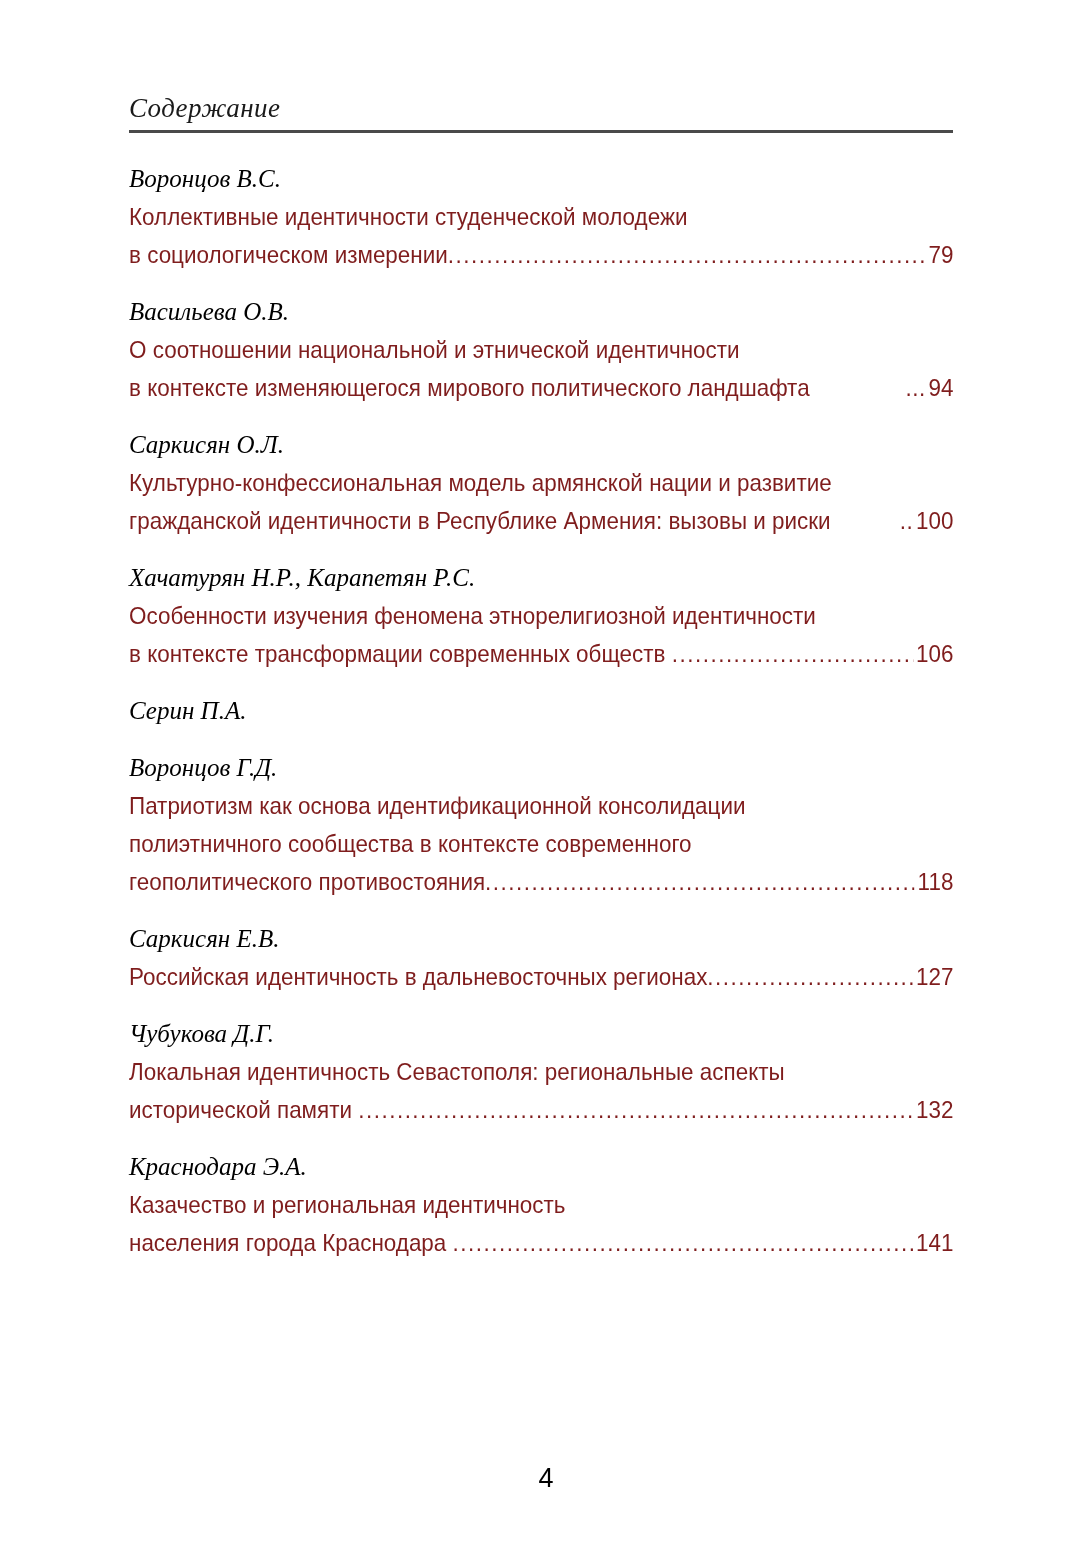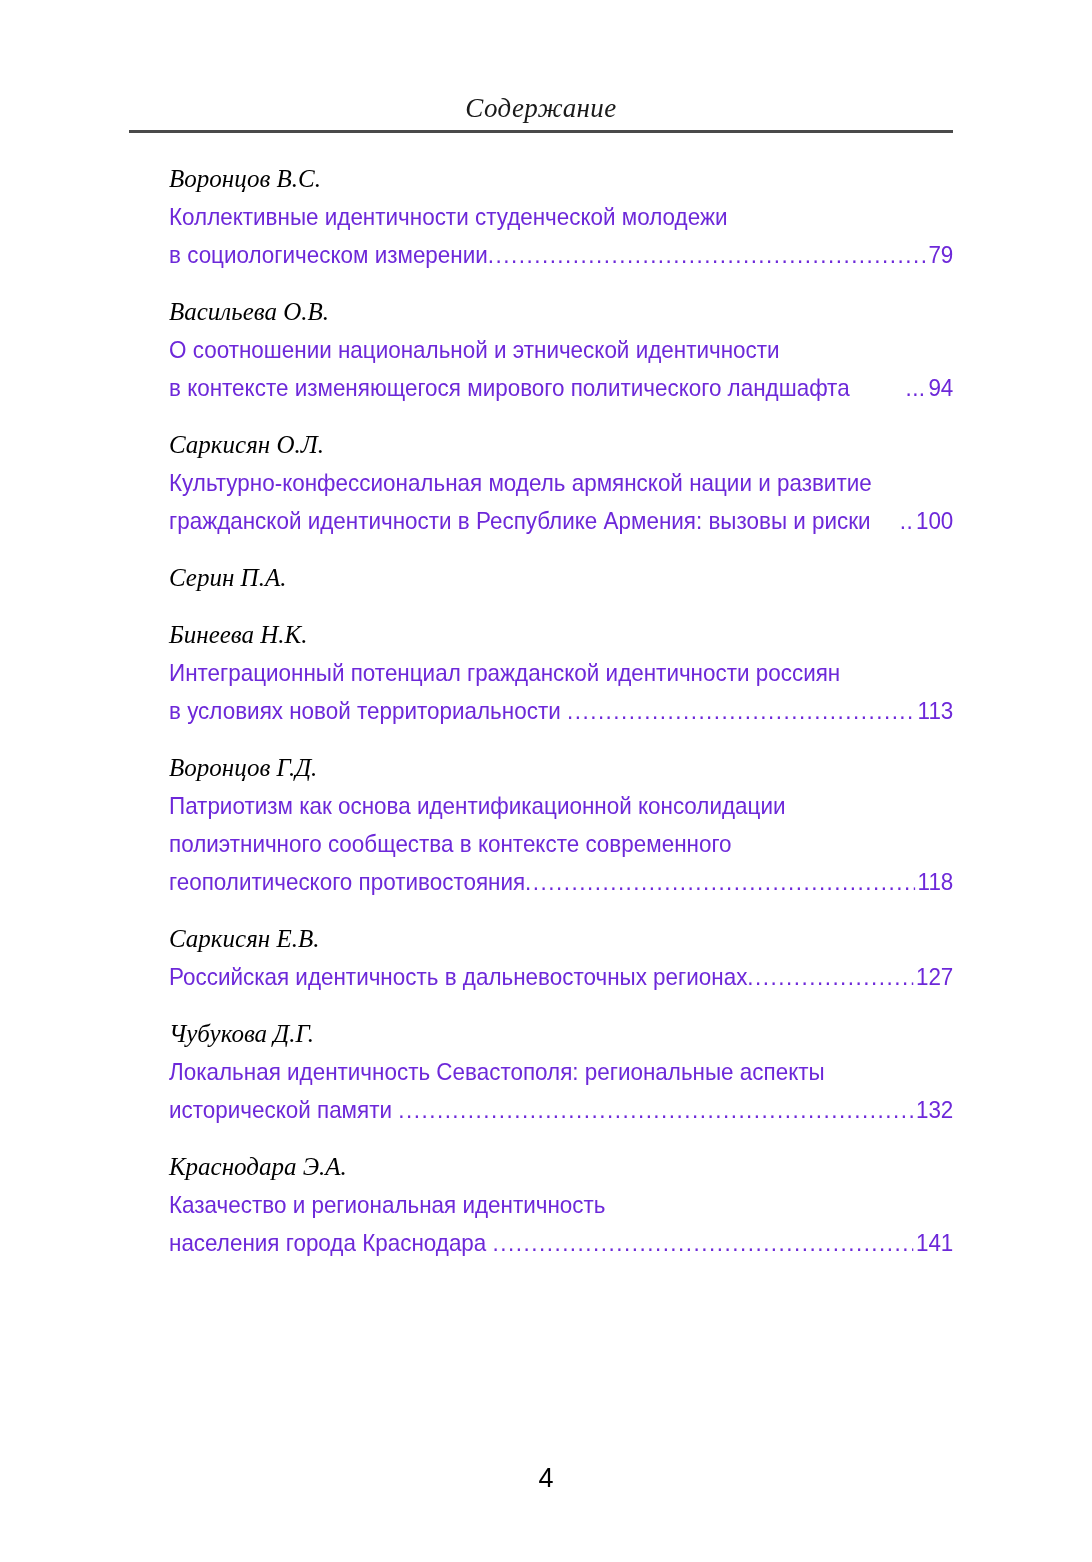--- a/index.html
+++ b/index.html
@@ -21,21 +21,21 @@
     inset: 0;
     background: #ffffff;
   }
 
   
   .running-head {
     position: absolute;
     left: 129px;
     top: 92px;
     width: 824px;
-    text-align: center;
+    text-align: left;
     font-family: "Liberation Serif", serif;
     font-style: italic;
     font-size: 27px;
     line-height: 32px;
     letter-spacing: 0.4px;
     color: #1a1a1a;
   }
   .head-rule {
     position: absolute;
     left: 129px;
@@ -48,38 +48,37 @@
   
   .toc {
     position: absolute;
     left: 129px;
     top: 160px;
     width: 824px;
   }
 
   .toc-entry {
     margin-bottom: 19px;
-    margin-left: 40px;
   }
   .toc-entry:last-child { margin-bottom: 0; }
 
   .entry-author {
     font-family: "Liberation Serif", serif;
     font-style: italic;
     font-size: 25px;
     line-height: 38px;
     color: #000000;
     white-space: nowrap;
   }
 
   .entry-title {
     font-family: "Liberation Sans", sans-serif;
     font-size: 24px;
     line-height: 38px;
-    color: #6d28d9;
+    color: #7f1d1d;
   }
 
   .title-line {
     display: block;
     line-height: 38px;
     white-space: nowrap;
     transform: scaleX(0.935);
     transform-origin: left center;
     width: 107%;
   }
@@ -172,32 +171,32 @@
           <span class="title-line">Культурно-конфессиональная модель армянской нации и развитие</span>
           <span class="title-line has-page">
             <span class="line-text">гражданской идентичности в Республике Армения: вызовы и риски</span>
             <span class="spacer"></span>
             <span class="leader tight">..</span>
             <span class="page-num">100</span>
           </span>
         </div>
       </div>
       <div class="toc-entry">
+        <div class="entry-author">Хачатурян Н.Р., Карапетян Р.С.</div>
+        <div class="entry-title">
+          <span class="title-line">Особенности изучения феномена этнорелигиозной идентичности</span>
+          <span class="title-line has-page">
+            <span class="line-text">в контексте трансформации современных обществ </span>
+            <span class="leader"></span>
+            <span class="page-num">106</span>
+          </span>
+        </div>
+      </div>
+      <div class="toc-entry">
         <div class="entry-author">Серин П.А.</div>
-      </div>
-      <div class="toc-entry">
-        <div class="entry-author">Бинеева Н.К.</div>
-        <div class="entry-title">
-          <span class="title-line">Интеграционный потенциал гражданской идентичности россиян</span>
-          <span class="title-line has-page">
-            <span class="line-text">в условиях новой территориальности </span>
-            <span class="leader"></span>
-            <span class="page-num">113</span>
-          </span>
-        </div>
       </div>
       <div class="toc-entry">
         <div class="entry-author">Воронцов Г.Д.</div>
         <div class="entry-title">
           <span class="title-line">Патриотизм как основа идентификационной консолидации</span>
           <span class="title-line">полиэтничного сообщества в контексте современного</span>
           <span class="title-line has-page">
             <span class="line-text">геополитического противостояния</span>
             <span class="leader"></span>
             <span class="page-num">118</span>

